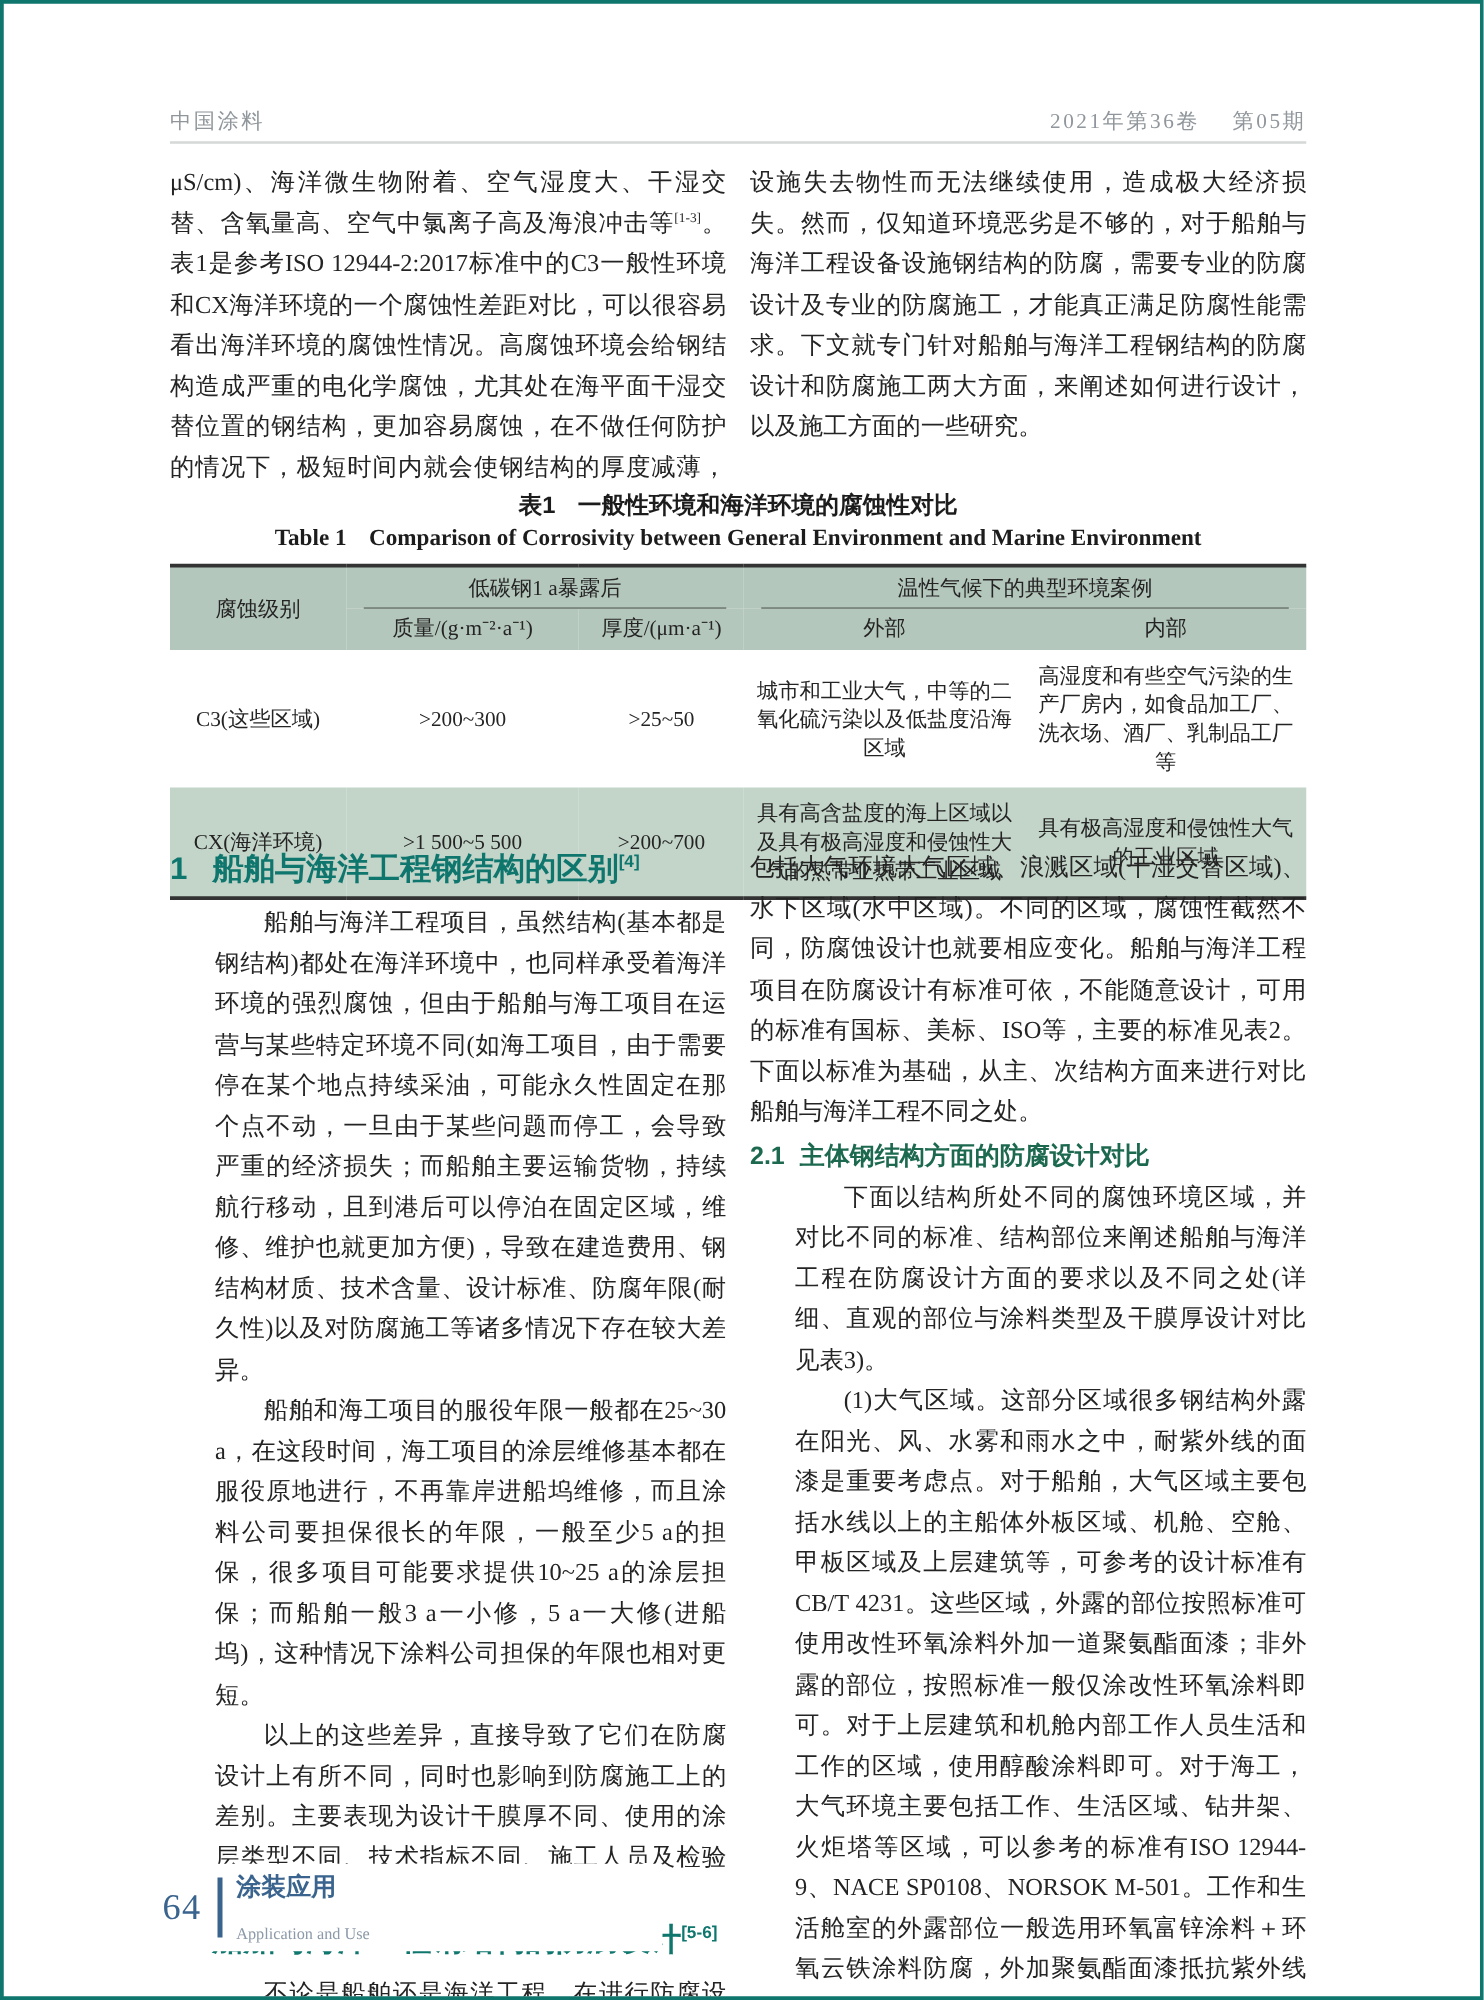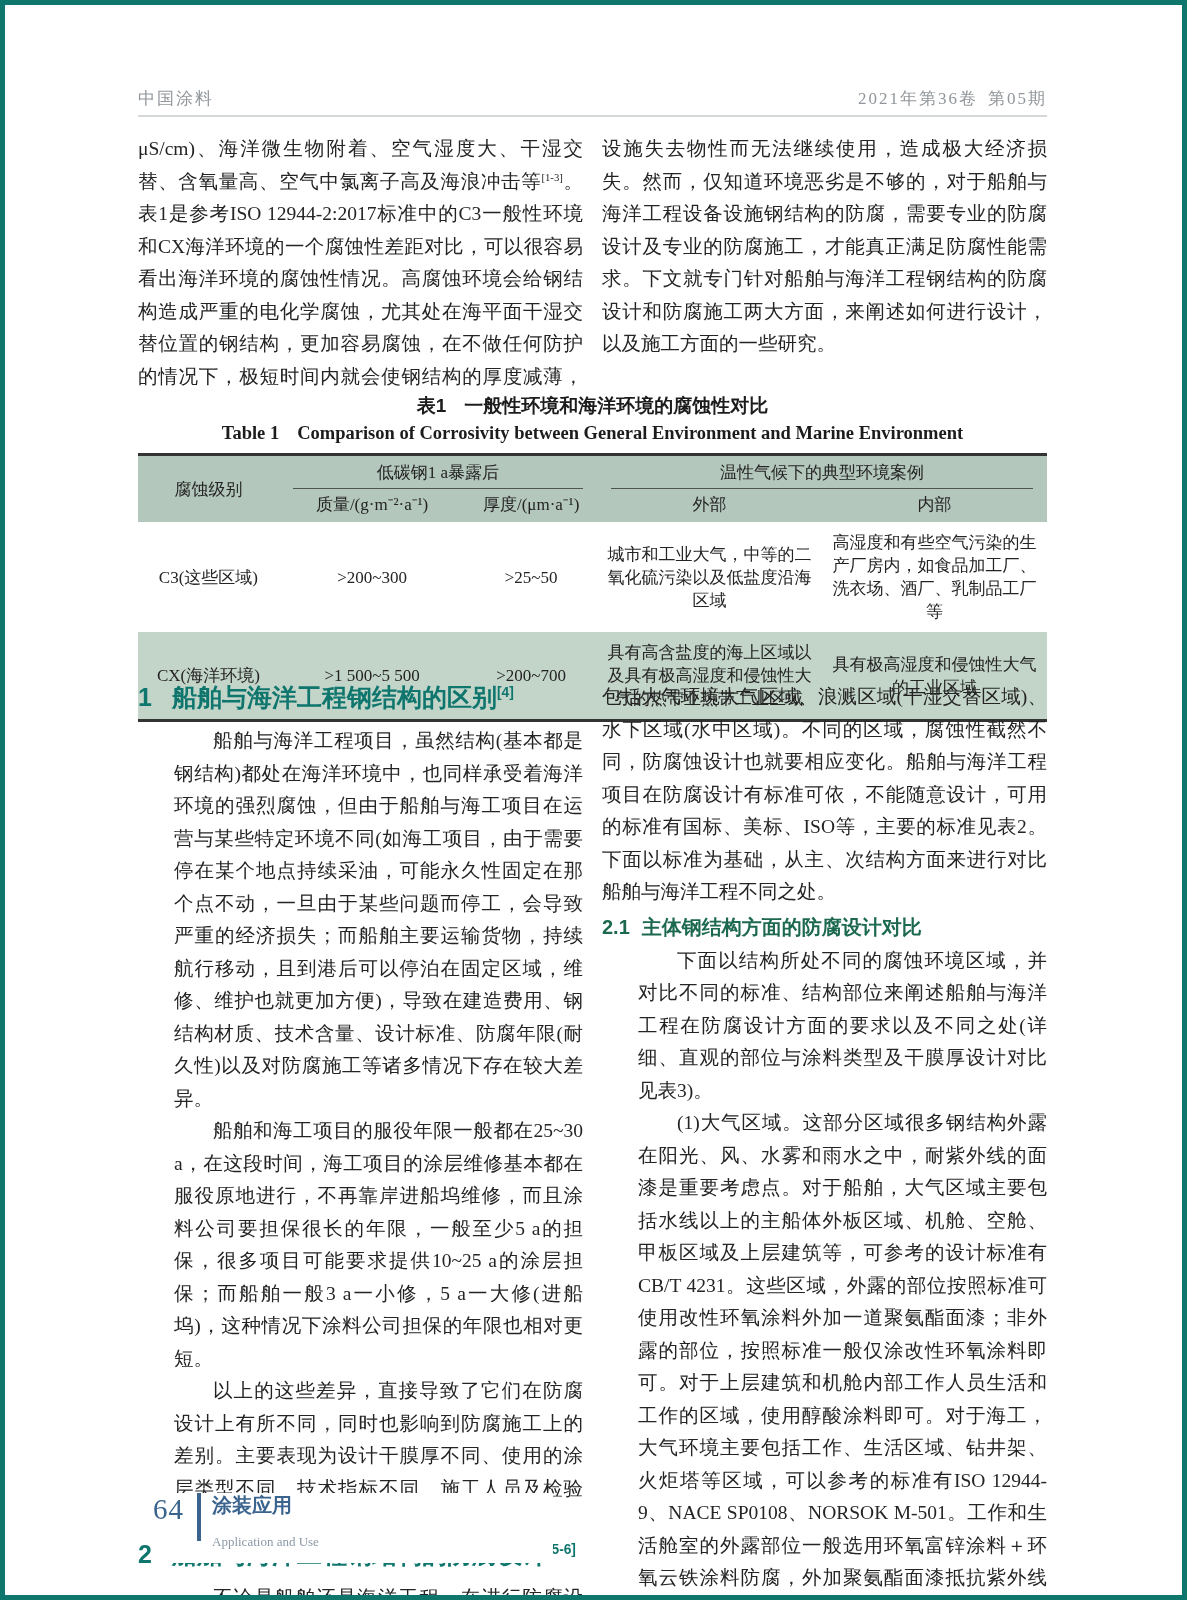--- a/index.html
+++ b/index.html
@@ -1,28 +1,28 @@
 <!DOCTYPE html>
 <html><head>
 <meta charset="utf-8">
 <style>
   * { margin:0; padding:0; box-sizing:border-box; }
   html,body { background:#fff; }
   .page {
     position:relative; width:1187px; height:1600px; background:#ffffff;
     font-family:"Liberation Serif", serif; color:#242424;
-    border:5px solid #0f766e; overflow:hidden;
+    border:3px solid #0f766e; overflow:hidden;
   }
   
   .page-header {
     position:absolute; left:133px; top:82px; width:909px;
     display:flex; justify-content:space-between; align-items:flex-end;
     color:#90969b; font-size:17px; letter-spacing:2px;
   }
-  .issue-part { margin-left:10px; }
+  .issue-part { margin-left:26px; }
   .header-rule {
     position:absolute; left:133px; top:110px; width:909px;
     border-top:2px solid #d4d8d6;
   }
   
   .two-col { position:absolute; left:133px; width:909px; display:flex; gap:19px; }
   .intro { top:128px; }
   .col { width:445px; font-size:19.5px; line-height:32.5px; text-align:justify; }
   .col p { text-align:justify; }
   .indent { text-indent:2em;margin-left:36px; }
@@ -59,22 +59,22 @@
     margin:0 0 12px; white-space:nowrap;
   }
   .sec-head .sec-num { margin-right:20px; }
   .sub-head {
     font-family:"Liberation Sans", sans-serif; font-weight:bold;
     color:#1d6950; font-size:20px; line-height:30px; margin:3px 0 3px;
   }
   .sub-head .sec-num { margin-right:12px; }
   
   .page-footer {
-    position:absolute; left:148px; top:1488px; width:400px; height:70px;
-    display:flex; background:#fff;
+    position:absolute; left:127px; top:1488px; width:400px; height:70px;
+    display:flex; align-items:center; background:#fff;
   }
   .pagenum { font-size:29px; color:#3a648e; margin-right:13px; letter-spacing:1px; }
   .footer-bar { width:4px; height:48px; background:#3a648e; margin-right:11px; }
   .footer-col-cn {
     font-family:"Liberation Sans", sans-serif; font-weight:bold;
     font-size:20px; color:#3a648e; line-height:24px;
   }
   .footer-col-en { font-size:13px; color:#8b99a8; margin-top:17px; }
 </style>
 </head>

